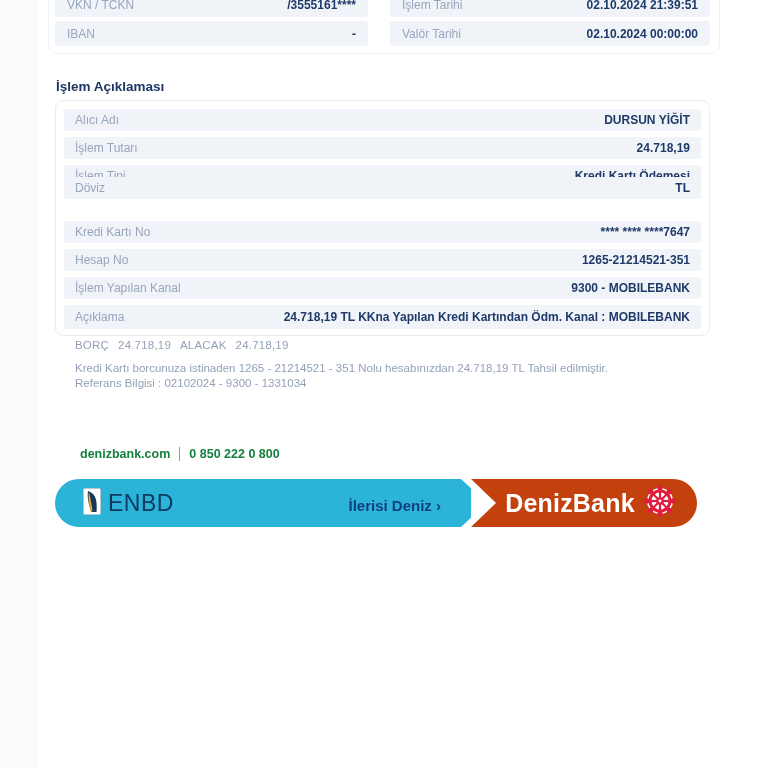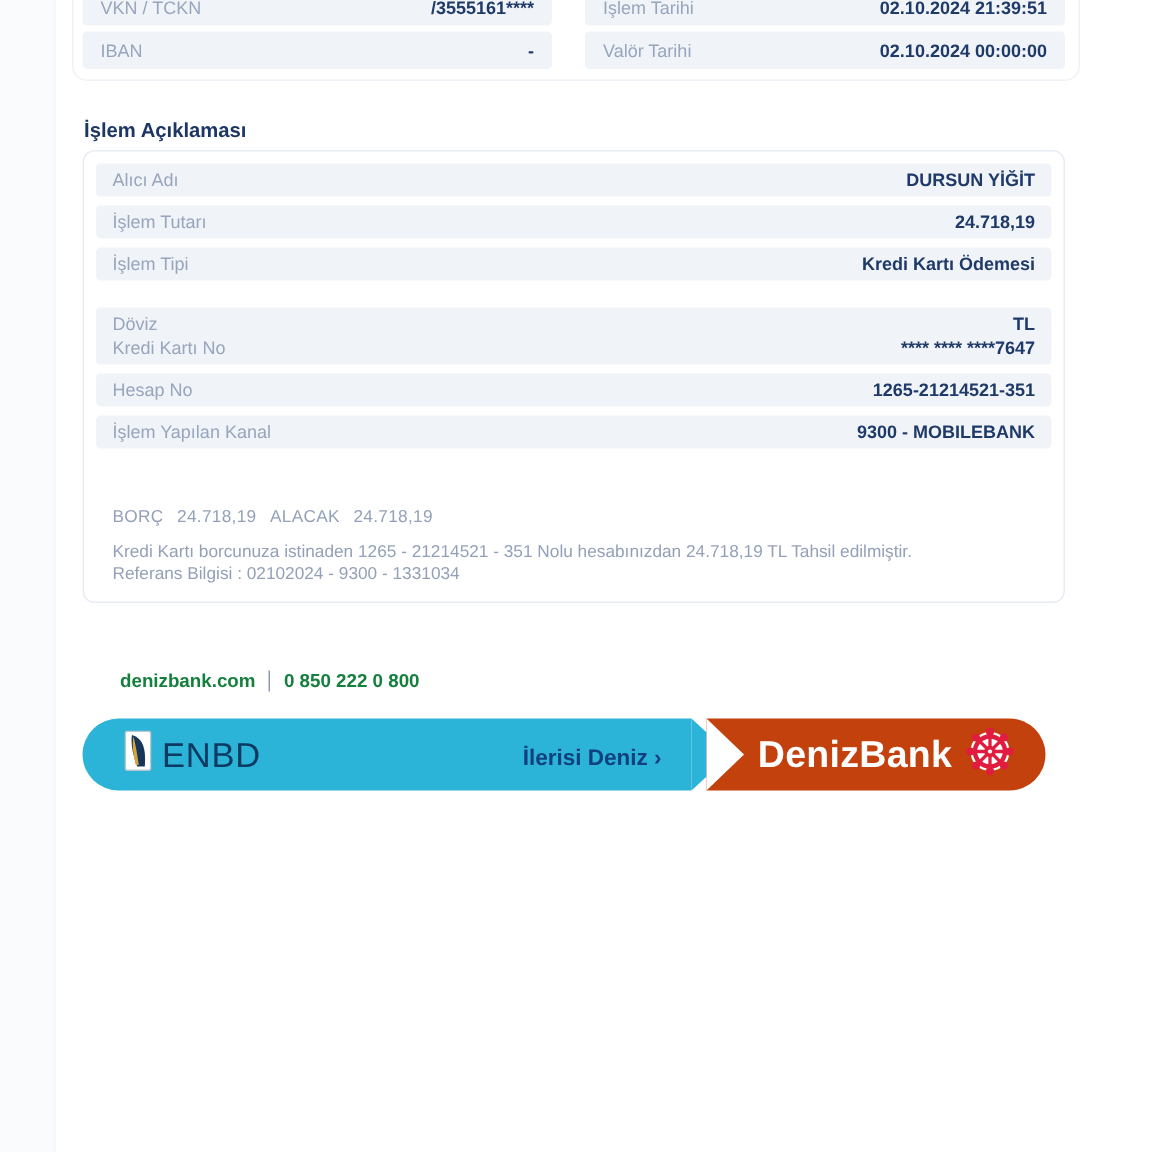--- a/index.html
+++ b/index.html
@@ -13,25 +13,25 @@
   .top-card{position:absolute;left:48px;top:-14px;width:670px;height:66px;background:#fff;border:1px solid #eef2f7;border-radius:10px;}
   .info-row{position:absolute;height:25px;background:#f0f4f9;border-radius:3px;display:flex;align-items:center;justify-content:space-between;padding:0 12px;box-sizing:border-box;}
   .info-label{color:#97a5bd;font-size:12px;white-space:nowrap;}
   .info-value{color:#1f3a68;font-size:12px;font-weight:bold;white-space:nowrap;}
   .r1l{left:55px;top:-8px;width:313px;}
   .r2l{left:55px;top:21px;width:313px;}
   .r1r{left:390px;top:-8px;width:320px;}
   .r2r{left:390px;top:21px;width:320px;}
   
   .section-title{position:absolute;left:56px;top:79px;font-size:13.5px;font-weight:bold;color:#1d3765;}
-  .main-card{position:absolute;left:55px;top:100px;width:655px;height:302px;background:#fff;border:1px solid #e7ecf4;border-radius:8px;box-sizing:border-box;}
+  .main-card{position:absolute;left:55px;top:100px;width:655px;height:236px;background:#fff;border:1px solid #e7ecf4;border-radius:8px;box-sizing:border-box;}
   .row{position:absolute;left:8px;width:637px;height:22px;background:#f0f4f9;border-radius:3px;display:flex;align-items:center;justify-content:space-between;padding:0 11px;box-sizing:border-box;}
   .row .lbl{color:#97a5bd;font-size:12px;white-space:nowrap;}
   .row .val{color:#1f3a68;font-size:12px;font-weight:bold;white-space:nowrap;}
-  .row0{top:8px;}.row1{top:36px;}.row2{top:64px;}.row3{top:104px;gap:16px;}
+  .row0{top:8px;}.row1{top:36px;}.row2{top:64px;}.row3{top:76px;gap:16px;}
   .row4{top:120px;}.row5{top:148px;}.row6{top:176px;}.row7{top:204px;height:24px;}
   .debit-line{position:absolute;left:19px;top:238px;font-size:11.5px;color:#93a1b8;letter-spacing:0.2px;}
   .debit-line span{margin-right:9px;}
   .note{position:absolute;left:19px;top:260px;width:620px;font-size:11.5px;line-height:15px;color:#93a1b8;}
   
   .site-line{position:absolute;left:80px;top:447px;display:flex;align-items:center;font-size:12.5px;font-weight:bold;color:#15803d;}
   .site-sep{display:inline-block;width:1px;height:14px;background:#8d9cb4;margin:0 9px;}
   
   .banner-cyan{position:absolute;left:55px;top:479px;width:406px;height:48px;background:#2cb4d8;border-radius:24px 0 0 24px;}
   .banner-cyan::after{content:'';position:absolute;left:100%;top:0;width:0;height:0;
@@ -93,20 +93,24 @@
     <span class="val">**** **** ****7647</span>
   </div>
   <div class="row row5">
     <span class="lbl">Hesap No</span>
     <span class="val">1265-21214521-351</span>
   </div>
   <div class="row row6">
     <span class="lbl">İşlem Yapılan Kanal</span>
     <span class="val">9300 - MOBILEBANK</span>
   </div>
+  <div class="row row7">
+    <span class="lbl">Açıklama</span>
+    <span class="val">24.718,19 TL KKna Yapılan Kredi Kartından Ödm. Kanal : MOBILEBANK</span>
+  </div>
 
   <div class="debit-line">
     <span>BORÇ</span><span>24.718,19</span><span>ALACAK</span><span>24.718,19</span>
   </div>
 
   <div class="note">
     <div>Kredi Kartı borcunuza istinaden 1265 - 21214521 - 351 Nolu hesabınızdan 24.718,19 TL Tahsil edilmiştir.</div>
     <div>Referans Bilgisi : 02102024 - 9300 - 1331034</div>
   </div>
 </div>

